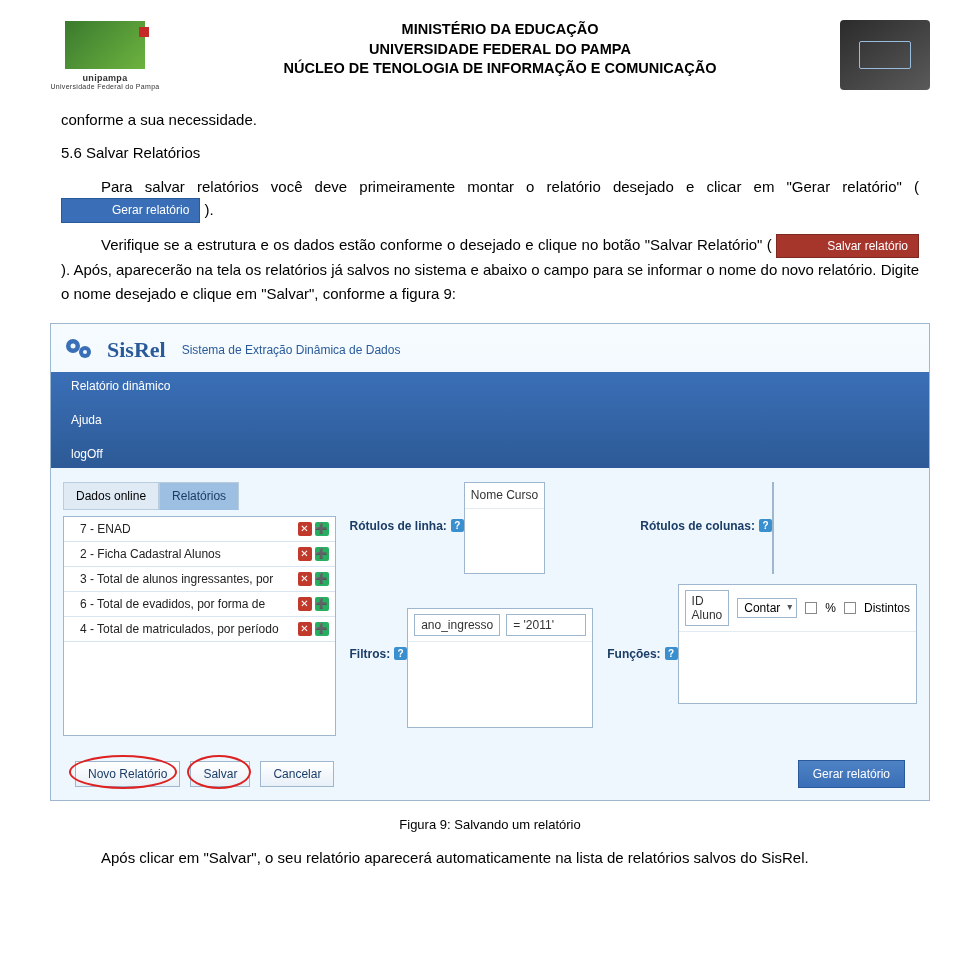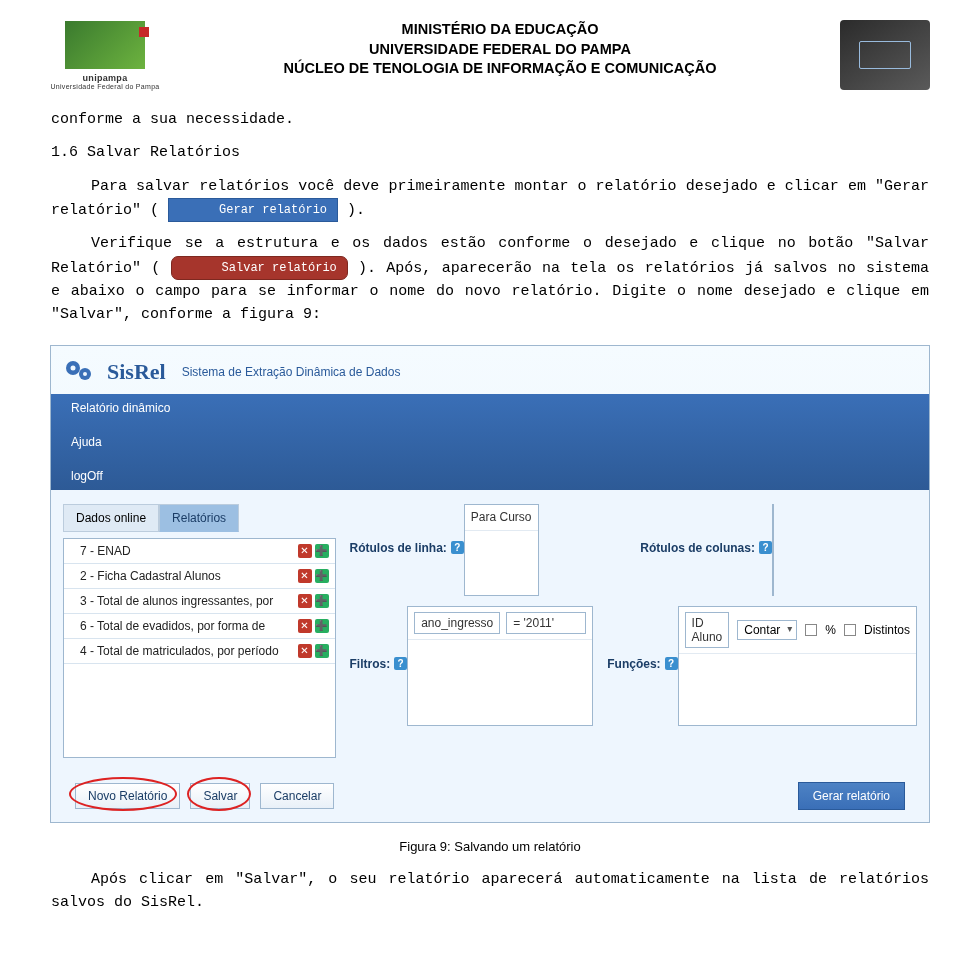--- a/index.html
+++ b/index.html
@@ -7,24 +7,24 @@
   .page { padding: 20px 30px 20px 50px; }
   .header-row { display: flex; align-items: flex-start; gap: 10px; margin-bottom: 18px; }
   .logo-left { width: 110px; height: 70px; display: flex; flex-direction: column; align-items: center; justify-content: center; flex-shrink: 0; }
   .logo-unipampa { width: 80px; height: 48px; background: linear-gradient(135deg,#3a7a2e,#6db33f); position: relative; }
   .logo-unipampa::after { content:""; position:absolute; right:-4px; top:6px; width:10px; height:10px; background:#c62828; }
   .logo-caption { font-size: 7px; color:#333; margin-top:4px; text-align:center; letter-spacing:.3px; }
   .header-center { flex: 1; text-align: center; font-weight: bold; font-size: 14.5px; line-height: 1.35; }
   .logo-right { width: 90px; height: 70px; background: linear-gradient(145deg,#2b2b2b,#5a5a5a); border-radius: 4px; display:flex; align-items:center; justify-content:center; flex-shrink:0; position:relative; }
   .logo-right::before { content:""; width:50px; height:26px; border:1.5px solid #9bd; border-radius:2px; display:block; }
   .body-text { font-size: 15px; line-height: 1.55; text-align: justify; }
-  .body-text p { margin: 10px 1px; font-family: Liberation Mono, monospace; }
+  .body-text p { margin: 10px 11px; }
   .section-heading { font-size: 15px; margin: 18px 0 14px; }
   .inline-btn { display:inline-block; background:#3a6fb7; color:#fff; font-size:12px; padding:2px 10px; vertical-align: middle; border:1px solid #2a5a9a; }
-  .inline-btn.red { background:#a6352c; border-color:#7d2820;border-radius:7px; }
+  .inline-btn.red { background:#a6352c; border-color:#7d2820; }
   .figure-wrap { margin: 18px 0 10px; }
   .app { border:1px solid #9eb7cf; background: linear-gradient(#f5fbff,#e6f1fb); }
   .app-title-row { display:flex; align-items:center; gap:10px; padding:8px 10px 4px; }
   .app-cog { width:36px; height:36px; position:relative; }
   .app-cog svg { width:36px; height:36px; }
   .app-title { font-family: Georgia, 'Times New Roman', serif; color:#2a5a9a; font-size:22px; font-weight:bold; }
   .app-subtitle { font-size:12px; color:#2a5a9a; margin-left:6px; }
   .app-menu { background: linear-gradient(#3a6fb7,#2d5a96); display:flex; gap:6px; padding:0 8px;flex-direction:column; }
   .app-menu-item { color:#fff; font-size:12px; padding:7px 12px; cursor:pointer; }
   .app-body { padding:14px 12px 14px; display:flex; gap:14px; background:#eef6fe; }
@@ -39,21 +39,21 @@
   .listrow-text { flex:1; font-size:12px; padding:5px 16px; color:#222; white-space:nowrap; overflow:hidden; text-overflow:ellipsis; }
   .listrow-icons { display:flex; gap:3px; padding-right:6px; }
   .mini-icon { width:14px; height:14px; border-radius:2px; display:flex; align-items:center; justify-content:center; font-size:10px; color:#fff; cursor:pointer; }
   .mini-icon.del { background:#c0392b; }
   .mini-icon.add { background:#27ae60; }
   .right-col { flex:1; display:flex; flex-direction:column; gap:4px; }
   .right-top { display:flex; gap:14px; }
   .half { flex:1; display:flex; }
   .shortbox { border:1px solid #9eb7cf; background:#fff; height:92px; }
   .right-bottom { display:flex; gap:14px; margin-top:6px; }
-  .filter-row { border:1px solid #9eb7cf; background:#fff; height:120px; padding:0; }
+  .filter-row { border:1px solid #9eb7cf; background:#fff; height:120px; padding:0;margin-top:24px; }
   .filter-line { display:flex; gap:6px; padding:5px 6px; border-bottom:1px solid #e2eaf2; align-items:center; }
   .shortbox2 { border:1px solid #9eb7cf; background:#fff; height:26px; display:flex; align-items:center; padding:0 6px; font-size:12px; color:#333; }
   .thininput { border:1px solid #9eb7cf; background:#fff; font-size:12px; padding:3px 6px; color:#333; }
   .func-box { border:1px solid #9eb7cf; background:#fff; height:120px; padding:0; }
   .func-line { display:flex; gap:8px; padding:5px 6px; align-items:center; border-bottom:1px solid #e2eaf2; font-size:12px; }
   .dropdown { border:1px solid #9eb7cf; background:#fff; font-size:12px; padding:2px 16px 2px 6px; position:relative; }
   .dropdown::after { content:"▾"; position:absolute; right:4px; top:2px; font-size:10px; color:#555; }
   .chk { width:12px; height:12px; border:1px solid #888; display:inline-block; background:#fff; }
   .footer-bar { display:flex; align-items:center; padding:10px 24px 12px; background:#eef6fe; gap:10px; }
   .footer-bar .spacer { flex:1; }
@@ -80,21 +80,21 @@
       <div>MINISTÉRIO DA EDUCAÇÃO</div>
       <div>UNIVERSIDADE FEDERAL DO PAMPA</div>
       <div>NÚCLEO DE TENOLOGIA DE INFORMAÇÃO E COMUNICAÇÃO</div>
     </div>
     <div class="logo-right"></div>
   </div>
 
   <div class="body-text">
     <p>conforme a sua necessidade.</p>
 
-    <p class="section-heading">1.6 Salvar Relatórios</p>
+    <p class="section-heading">5.6 Salvar Relatórios</p>
 
     <p style="text-indent:40px;">
       <span>Para salvar relatórios você deve primeiramente montar o relatório desejado e clicar em "Gerar relatório" (</span>
       <span class="inline-btn">Gerar relatório</span>
       <span>).</span>
     </p>
 
     <p style="text-indent:40px;">
       <span>Verifique se a estrutura e os dados estão conforme o desejado e clique no botão "Salvar Relatório" (</span>
       <span class="inline-btn red">Salvar relatório</span>
@@ -175,21 +175,21 @@
         </div>
 
         <div class="right-col">
           <div class="right-top">
             <div class="half">
               <div class="panel-label">
                 <span>Rótulos de linha:</span>
                 <span class="help-icon">?</span>
               </div>
               <div class="shortbox">
-                <div class="shortbox2" style="border:none;border-bottom:1px solid #e2eaf2;">Para Curso</div>
+                <div class="shortbox2" style="border:none;border-bottom:1px solid #e2eaf2;">Nome Curso</div>
               </div>
             </div>
             <div class="half">
               <div class="panel-label">
                 <span>Rótulos de colunas:</span>
                 <span class="help-icon">?</span>
               </div>
               <div class="shortbox"></div>
             </div>
           </div>

